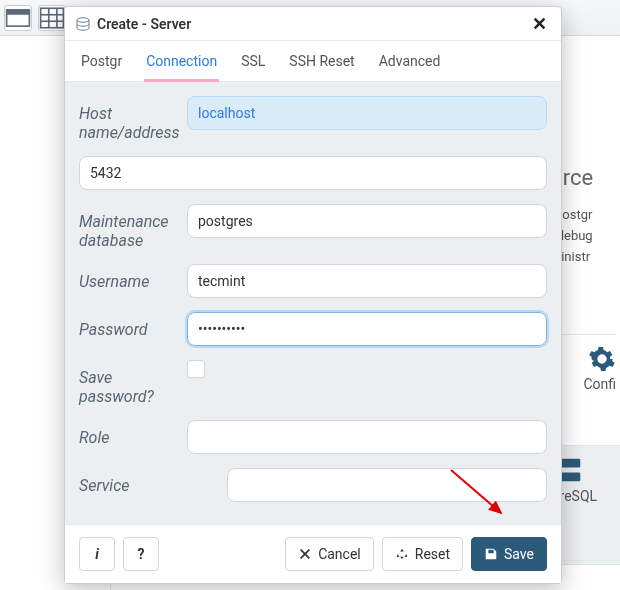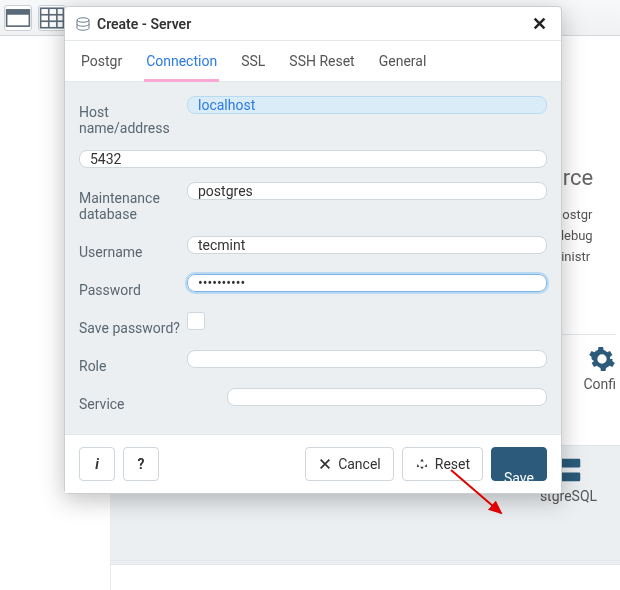--- a/index.html
+++ b/index.html
@@ -25,30 +25,30 @@
   .dialog { position:absolute; top:6px; left:64px; width:498px; background:#fff; border:1px solid #c9ced3; border-radius:4px; box-shadow:0 6px 24px rgba(0,0,0,0.25); }
   .dialog-header { display:flex; align-items:center; justify-content:space-between; padding:6px 10px; border-bottom:1px solid #e5e8eb;}
   .dialog-header .title { display:flex; align-items:center; gap:6px; font-weight:600; color:#333; font-size:14px;}
   .dialog-header .title svg { width:16px; height:16px; fill:#6b7c8c;}
   .close-x { font-size:18px; font-weight:700; cursor:pointer; padding:0 4px; color:#222;}
   .tabs { display:flex; gap:20px; padding:8px 14px 0 14px; border-bottom:1px solid #e5e8eb;}
   .tab { color:#555; padding:4px 2px 10px 2px; font-size:14px; cursor:pointer;}
   .tab.active { color:#2c7be5; border-bottom:3px solid #f9a8d4; margin-bottom:-1px;}
   .form-body { background:#eceff1; padding:14px 14px 18px 14px; }
   .row { display:flex; align-items:flex-start; margin-bottom:14px;}
-  .label { flex: 0 0 108px; color:#5a6772; font-size:14px; padding-top:8px;}
+  .label { flex: 0 0 108px; color:#5a6772; font-size:16px; padding-top:8px;font-style:italic;}
   .field { flex:1; }
-  .field input[type="text"], .field input[type="password"] { width:100%; height:18px; border:1px solid #cfd6dc; border-radius:8px; padding:0 10px; font-size:14px; background:#fff; color:#333;}
+  .field input[type="text"], .field input[type="password"] { width:100%; height:34px; border:1px solid #cfd6dc; border-radius:8px; padding:0 10px; font-size:14px; background:#fff; color:#333;}
   .field input.highlight { background:#d9ecf8; border-color:#b7dcf2; color:#2c7be5;}
   .field input.focus { border:1px solid #7fb3e6; outline:2px solid #b9d8f2; outline-offset:0;}
   .chk { width:18px; height:18px; border:1px solid #cfd6dc; border-radius:3px; background:#fff; display:inline-block;}
   .dialog-footer { display:flex; justify-content:space-between; align-items:center; padding:12px 14px; border-top:1px solid #e5e8eb; background:#fff;}
   .footer-left, .footer-right { display:flex; gap:8px;}
   .btn { height:34px; padding:16px 12px; border:1px solid #cfd6dc; border-radius:4px; background:#fff; color:#333; display:inline-flex; align-items:center; gap:6px; font-size:14px; cursor:pointer;}
-  .btn.primary { background:#2b5a7a; border-color:#2b5a7a; color:#fff;flex-direction:column;}
+  .btn.primary { background:#2b5a7a; border-color:#2b5a7a; color:#fff;}
   .btn.icon-only { width:36px; padding:0; justify-content:center; font-weight:700;}
   .btn svg { width:14px; height:14px; fill:currentColor;}
   
   .arrow { position:absolute; left:446px; top:465px; pointer-events:none;}
 </style>
 </head>
 <body>
 
 <div class="bg-toolbar">
   <div class="ico">
@@ -105,21 +105,21 @@
         <span>Create - Server</span>
       </div>
       <div class="close-x">✕</div>
     </div>
 
     <div class="tabs">
       <div class="tab">Postgr</div>
       <div class="tab active">Connection</div>
       <div class="tab">SSL</div>
       <div class="tab">SSH Reset</div>
-      <div class="tab">General</div>
+      <div class="tab">Advanced</div>
     </div>
 
     <div class="form-body">
       <div class="row">
         <div class="label">Host name/address</div>
         <div class="field"><input type="text" class="highlight" value="localhost" style=""></div>
       </div>
       <div class="row">
         <div class="field"><input type="text" value="5432" style=""></div>
       </div>

